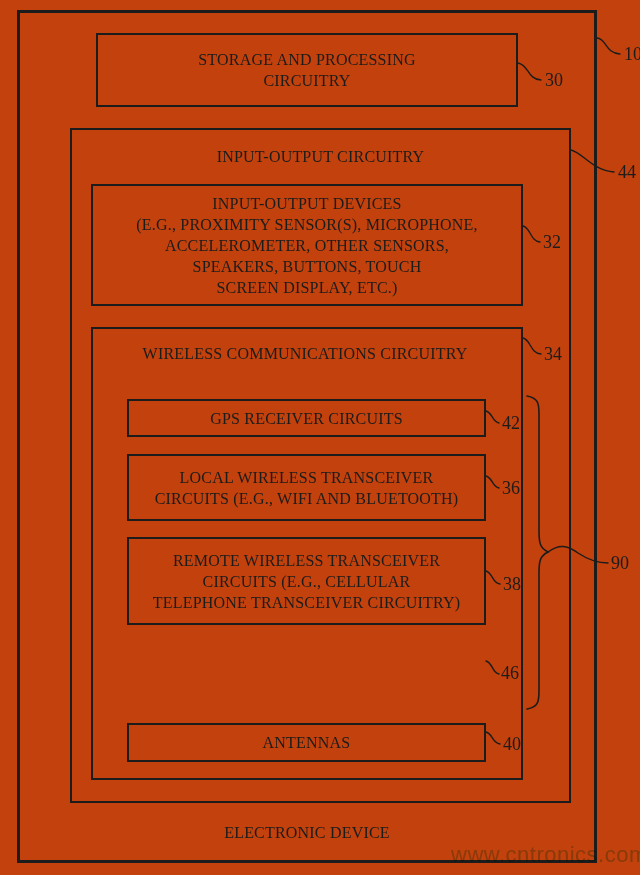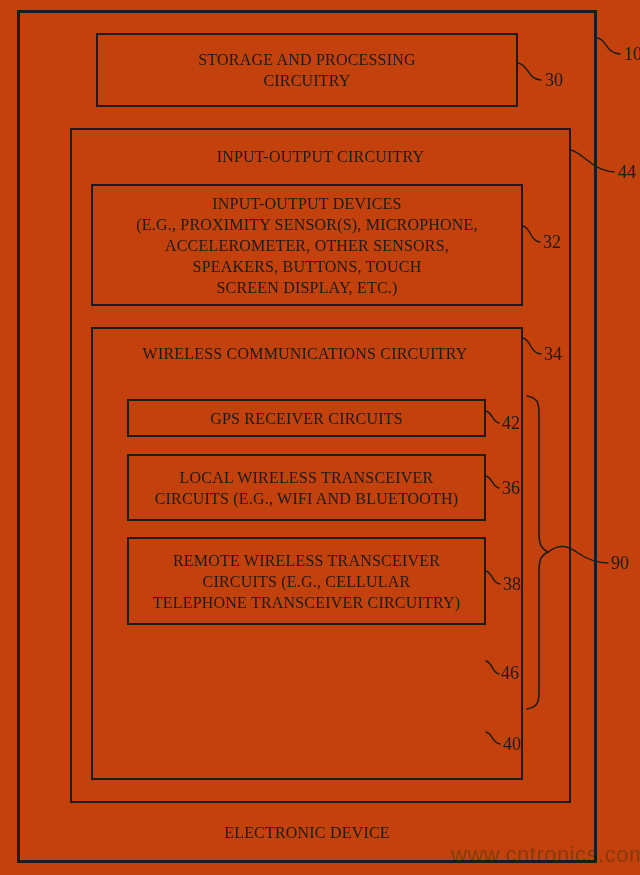--- a/index.html
+++ b/index.html
@@ -97,20 +97,23 @@
 CIRCUITS (E.G., WIFI AND BLUETOOTH)</span>
   </div>
 
   <div class="box" style="left:127px;top:537px;width:359px;height:88px;">
     <span class="blabel">REMOTE WIRELESS TRANSCEIVER
 CIRCUITS (E.G., CELLULAR
 TELEPHONE TRANSCEIVER CIRCUITRY)</span>
   </div>
 
 
+  <div class="box" style="left:127px;top:723px;width:359px;height:39px;">
+    <span class="blabel">ANTENNAS</span>
+  </div>
 
   <div class="floating-label" style="left:17px;top:822px;width:580px;">ELECTRONIC DEVICE</div>
 
   <svg class="overlay" width="640" height="875" viewBox="0 0 640 875">
     <g fill="none" stroke="#1c1c1c" stroke-width="1.4" stroke-linecap="round">
       <path d="M597,38 C607,39 605,53 620,54"></path>
       <path d="M518,63 C529,65 527,79 541,80"></path>
       <path d="M571,150 C583,153 592,170 614,172"></path>
       <path d="M523,226 C531,228 530,241 540,242"></path>
       <path d="M523,338 C531,340 530,353 541,354"></path>

